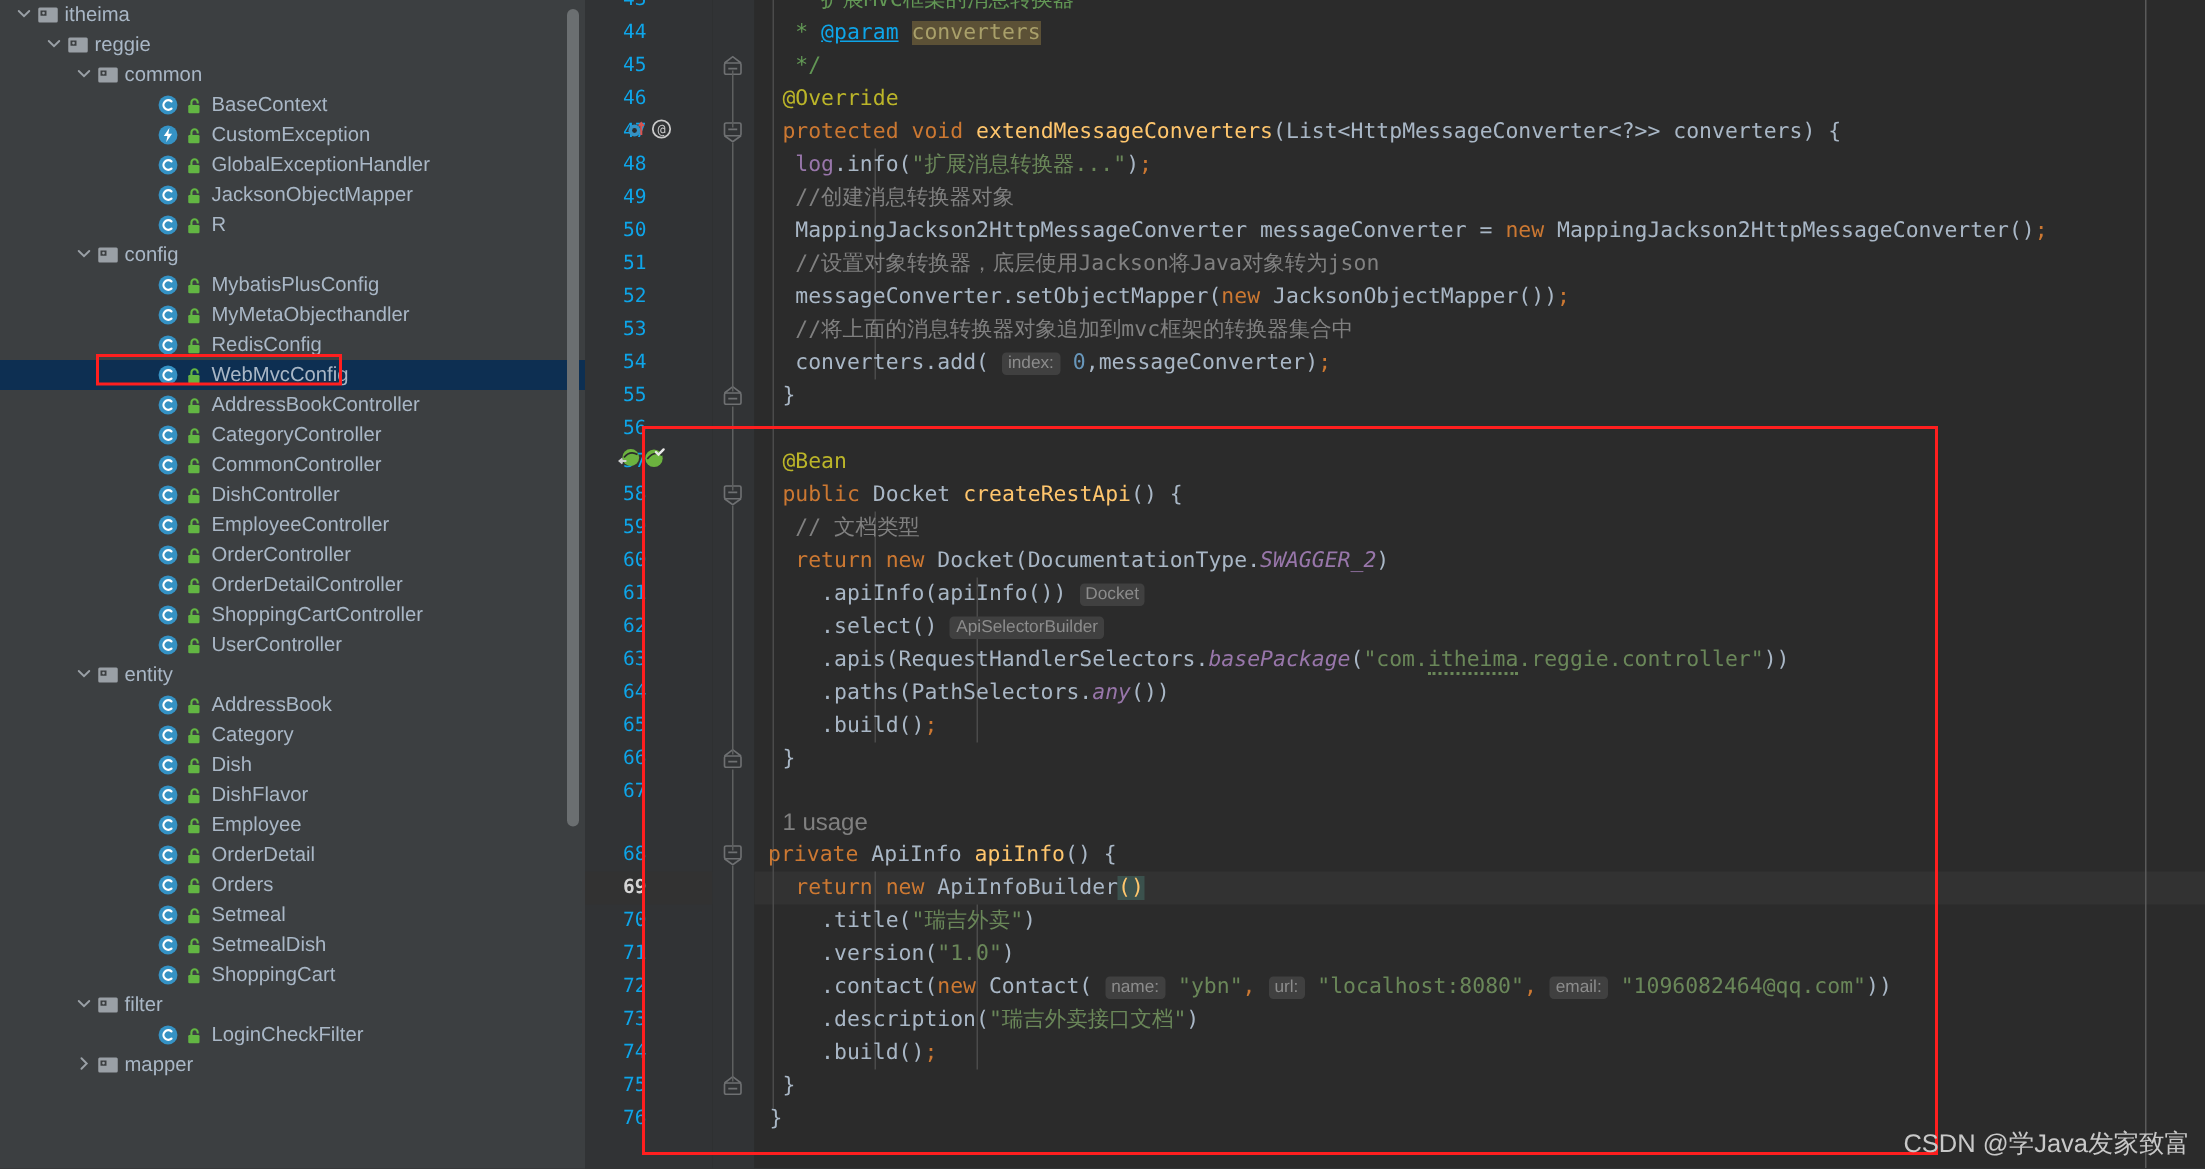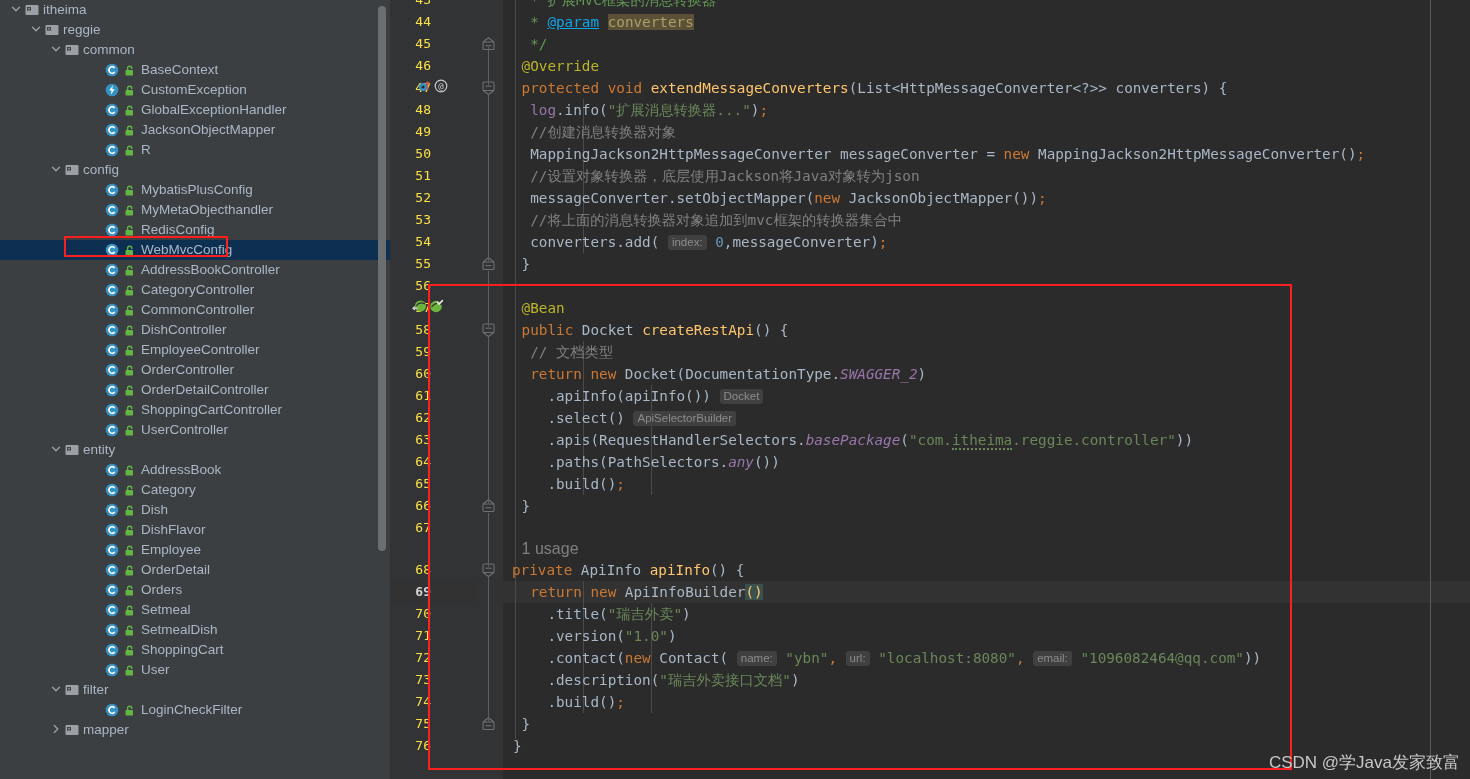--- a/index.html
+++ b/index.html
@@ -92,21 +92,21 @@
     background: #5a5a5a;
   }
 
   .ln {
     position: absolute;
     right: 44px;
     width: 60px;
     text-align: right;
     font-family: "DejaVu Sans Mono", monospace;
     font-size: 13px;
-    color: #fde047;
+    color: #0ea5e9;
     line-height: 22px;
     height: 22px;
   }
   .ln.current { color: #d4d4d4; font-weight: bold; }
 
   .gutter-icons {
     position: absolute;
     left: 22px;
     height: 22px;
     display: flex; align-items: center; gap: 2px;
@@ -755,37 +755,20 @@
               <path d="M10.3 5.6 A3.2 3.2 0 1 0 10.3 10.4" fill="none" stroke="#ffffff" stroke-width="1.5" stroke-linecap="round"></path>
             </svg>
           </span>
           <span class="lockic">
             <svg width="13" height="13" viewBox="0 0 13 13">
               <rect x="2.5" y="6" width="7.5" height="5.5" rx="0.8" fill="#62b543"></rect>
               <path d="M4.6 6 V4.3 A2.1 2.1 0 0 1 8.8 4.3 V5" fill="none" stroke="#62b543" stroke-width="1.4"></path>
             </svg>
           </span>
           <span class="tree-label">ShoppingCart</span>
-        </div>
-        <div class="tree-row">
-          <span class="tree-indent" style="width:88px"></span>
-          <span class="twisty"></span>
-          <span class="ic">
-            <svg width="16" height="16" viewBox="0 0 16 16">
-              <circle cx="8" cy="8" r="6.3" fill="#3592c4"></circle>
-              <path d="M10.3 5.6 A3.2 3.2 0 1 0 10.3 10.4" fill="none" stroke="#ffffff" stroke-width="1.5" stroke-linecap="round"></path>
-            </svg>
-          </span>
-          <span class="lockic">
-            <svg width="13" height="13" viewBox="0 0 13 13">
-              <rect x="2.5" y="6" width="7.5" height="5.5" rx="0.8" fill="#62b543"></rect>
-              <path d="M4.6 6 V4.3 A2.1 2.1 0 0 1 8.8 4.3 V5" fill="none" stroke="#62b543" stroke-width="1.4"></path>
-            </svg>
-          </span>
-          <span class="tree-label">User</span>
         </div>
         <div class="tree-row">
           <span class="tree-indent" style="width:48px"></span>
           <span class="twisty">
             <svg width="10" height="10" viewBox="0 0 10 10">
               <path d="M1.5 3.3 L5 6.8 L8.5 3.3" fill="none" stroke="#9aa0a6" stroke-width="1.3" stroke-linecap="round"></path>
             </svg>
           </span>
           <span class="ic">
             <svg width="16" height="16" viewBox="0 0 16 16">

